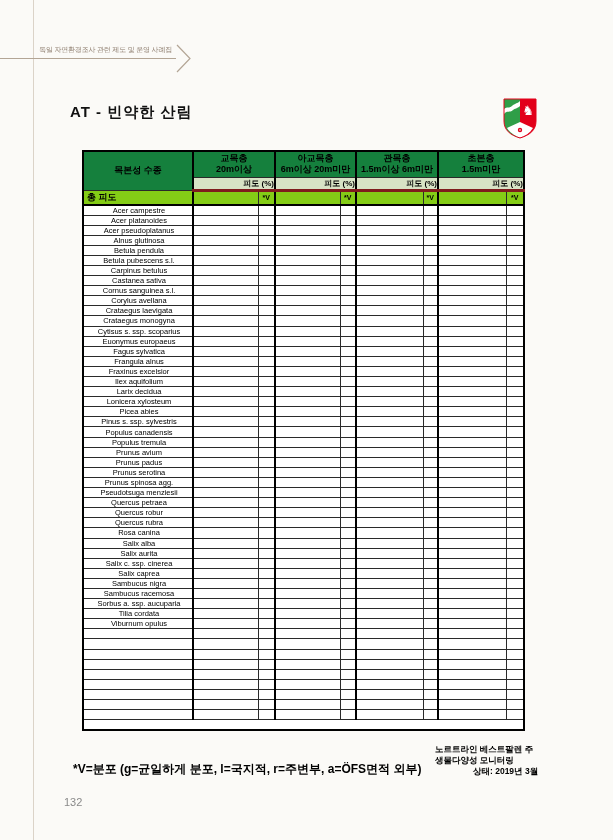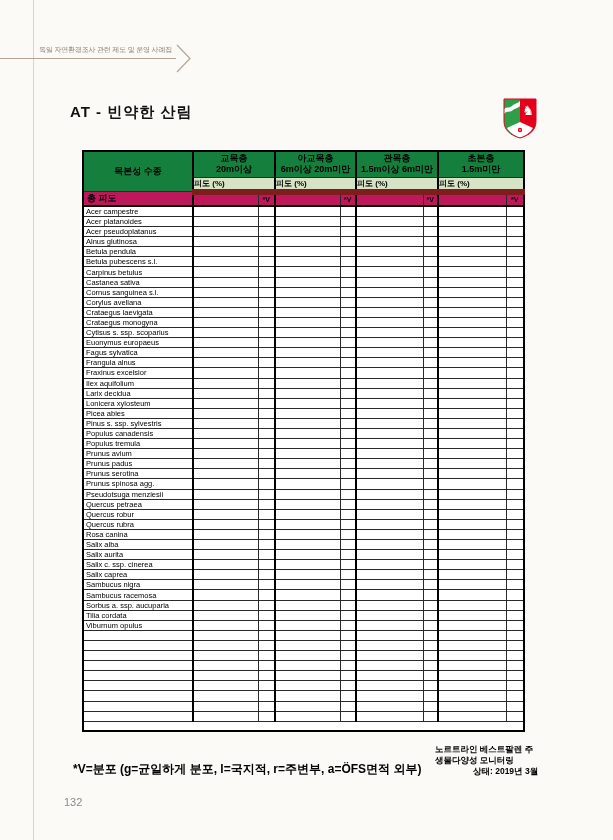--- a/index.html
+++ b/index.html
@@ -28,29 +28,29 @@
     border:2px solid #000;
   }
   table.sp th,table.sp td{
     border:1px solid #2a2a2a;padding:0;margin:0;overflow:hidden;
     font-family:"Liberation Sans","DejaVu Sans",sans-serif;
   }
   table.sp .gs{border-left:2px solid #000;}
   tr.hdr1{height:26px;}
   tr.hdr1 th{background:#15803d;font-size:9px;font-weight:bold;text-align:center;vertical-align:middle;line-height:1.25;}
   tr.hdr2{height:12px;}
-  tr.hdr2 th{background:#d7e3c5;font-size:8px;font-weight:bold;text-align:left;vertical-align:middle;border-bottom:6px solid #7f1d1d;}
+  tr.hdr2 th{background:#d7e3c5;font-size:8px;font-weight:bold;text-align:right;vertical-align:middle;border-bottom:3px solid #7f1d1d;}
   th.namecol{background:#d7e3c5;font-size:9.5px;font-weight:bold;text-align:center;vertical-align:middle;border-bottom:2px solid #000;}
   tr.total{height:14px;}
-  tr.total td{border-bottom:2px solid #000;background:#be185d;vertical-align:middle;}
+  tr.total td{border-bottom:2px solid #000;background:#84cc16;vertical-align:middle;}
   tr.total td.lbl{font-size:9px;font-weight:bold;text-align:left;padding-left:3px;}
   tr.total td.v{font-size:7px;font-weight:bold;text-align:center;}
   tr.r{height:10.1px;}
   tr.r td{background:#fff;font-size:7.5px;line-height:9px;vertical-align:middle;white-space:nowrap;}
-  tr.r td.name{padding-left:2px;text-align:left;}
+  tr.r td.name{padding-left:2px;text-align:center;}
   tr.last{height:10px;}
   tr.last td{background:#fff;}
   
   .footnote{position:absolute;left:73px;top:761px;font-size:12px;font-weight:bold;color:#000;}
   .footer-right{position:absolute;left:435px;top:744px;font-size:8.5px;font-weight:bold;line-height:1.3;color:#000;}
   .footer-right .l3{padding-left:38px;}
   .pagenum{position:absolute;left:64px;top:796px;font-size:11px;color:#8a8a8a;text-align:center;}
 </style>
 </head>
 <body>

